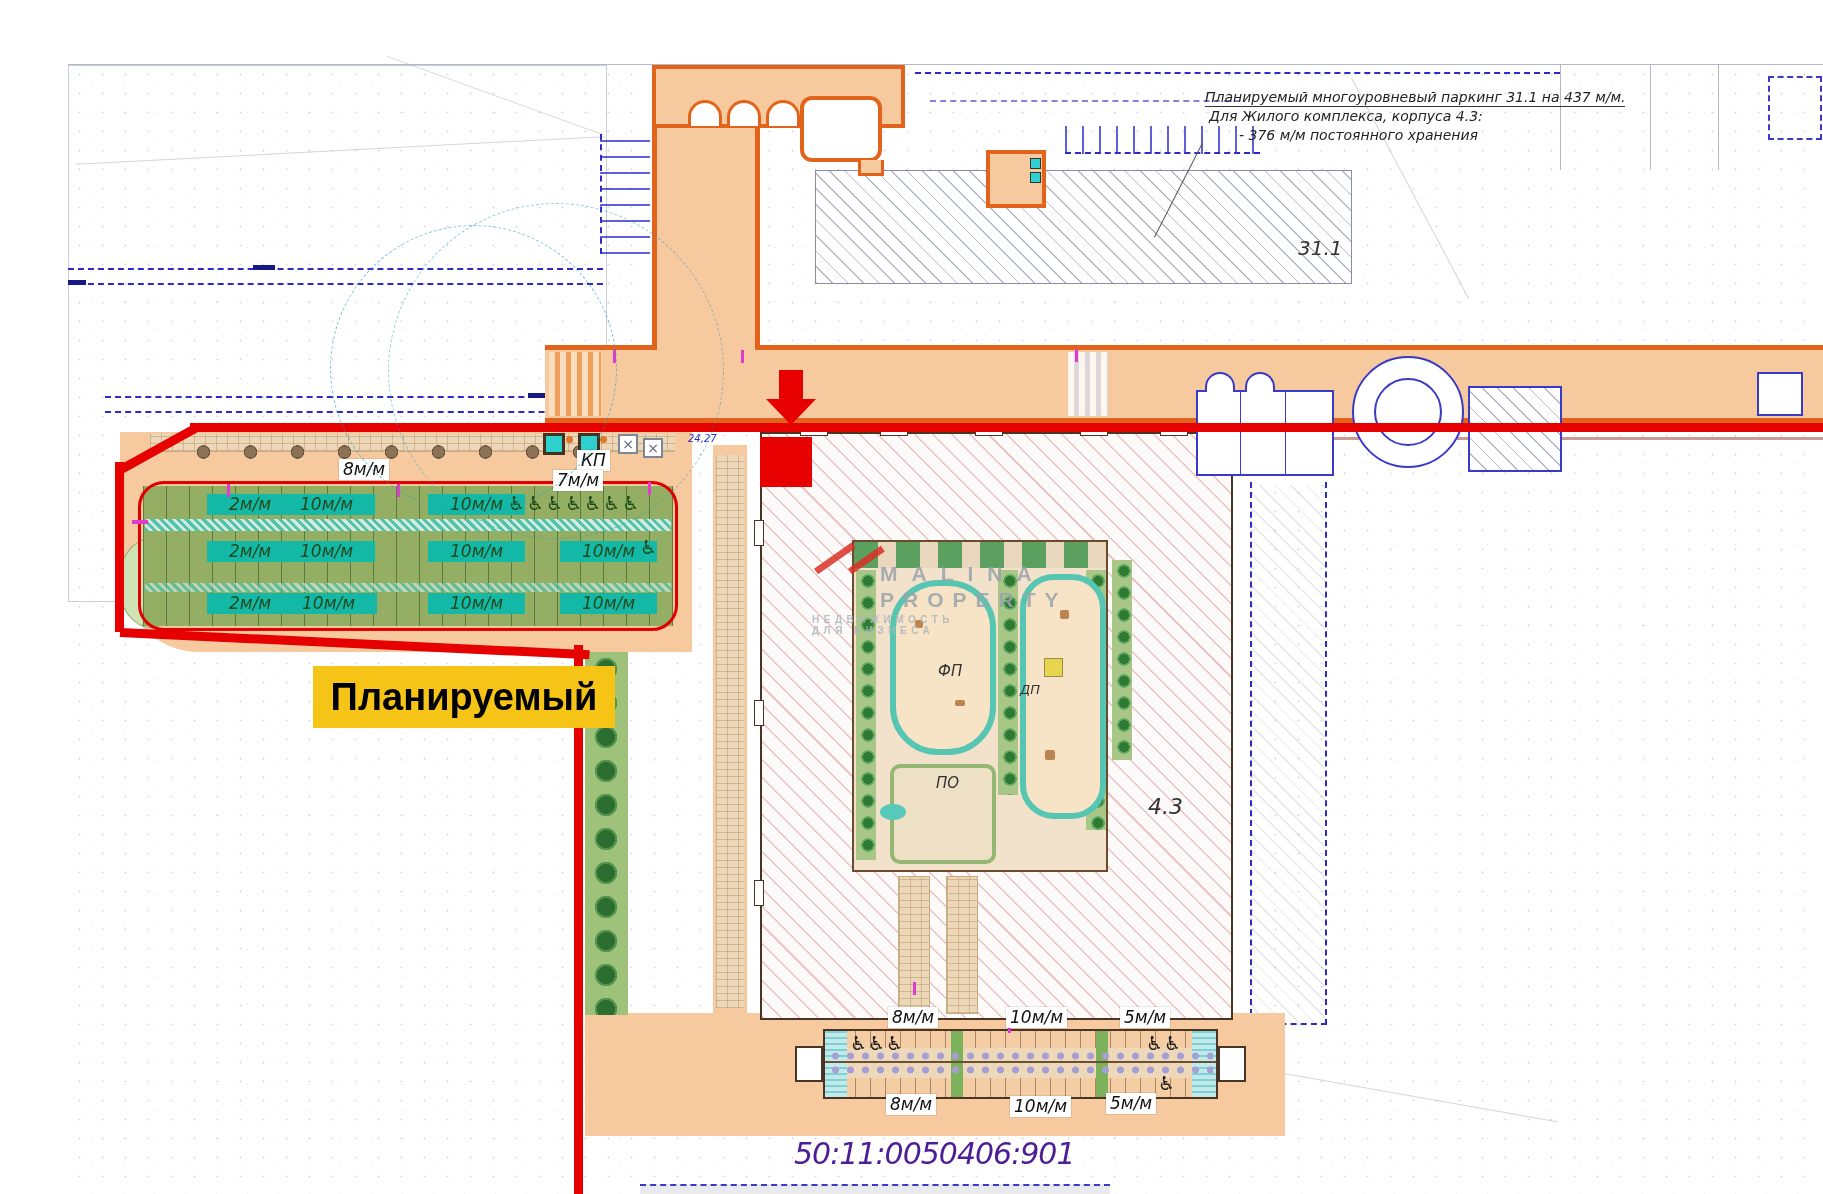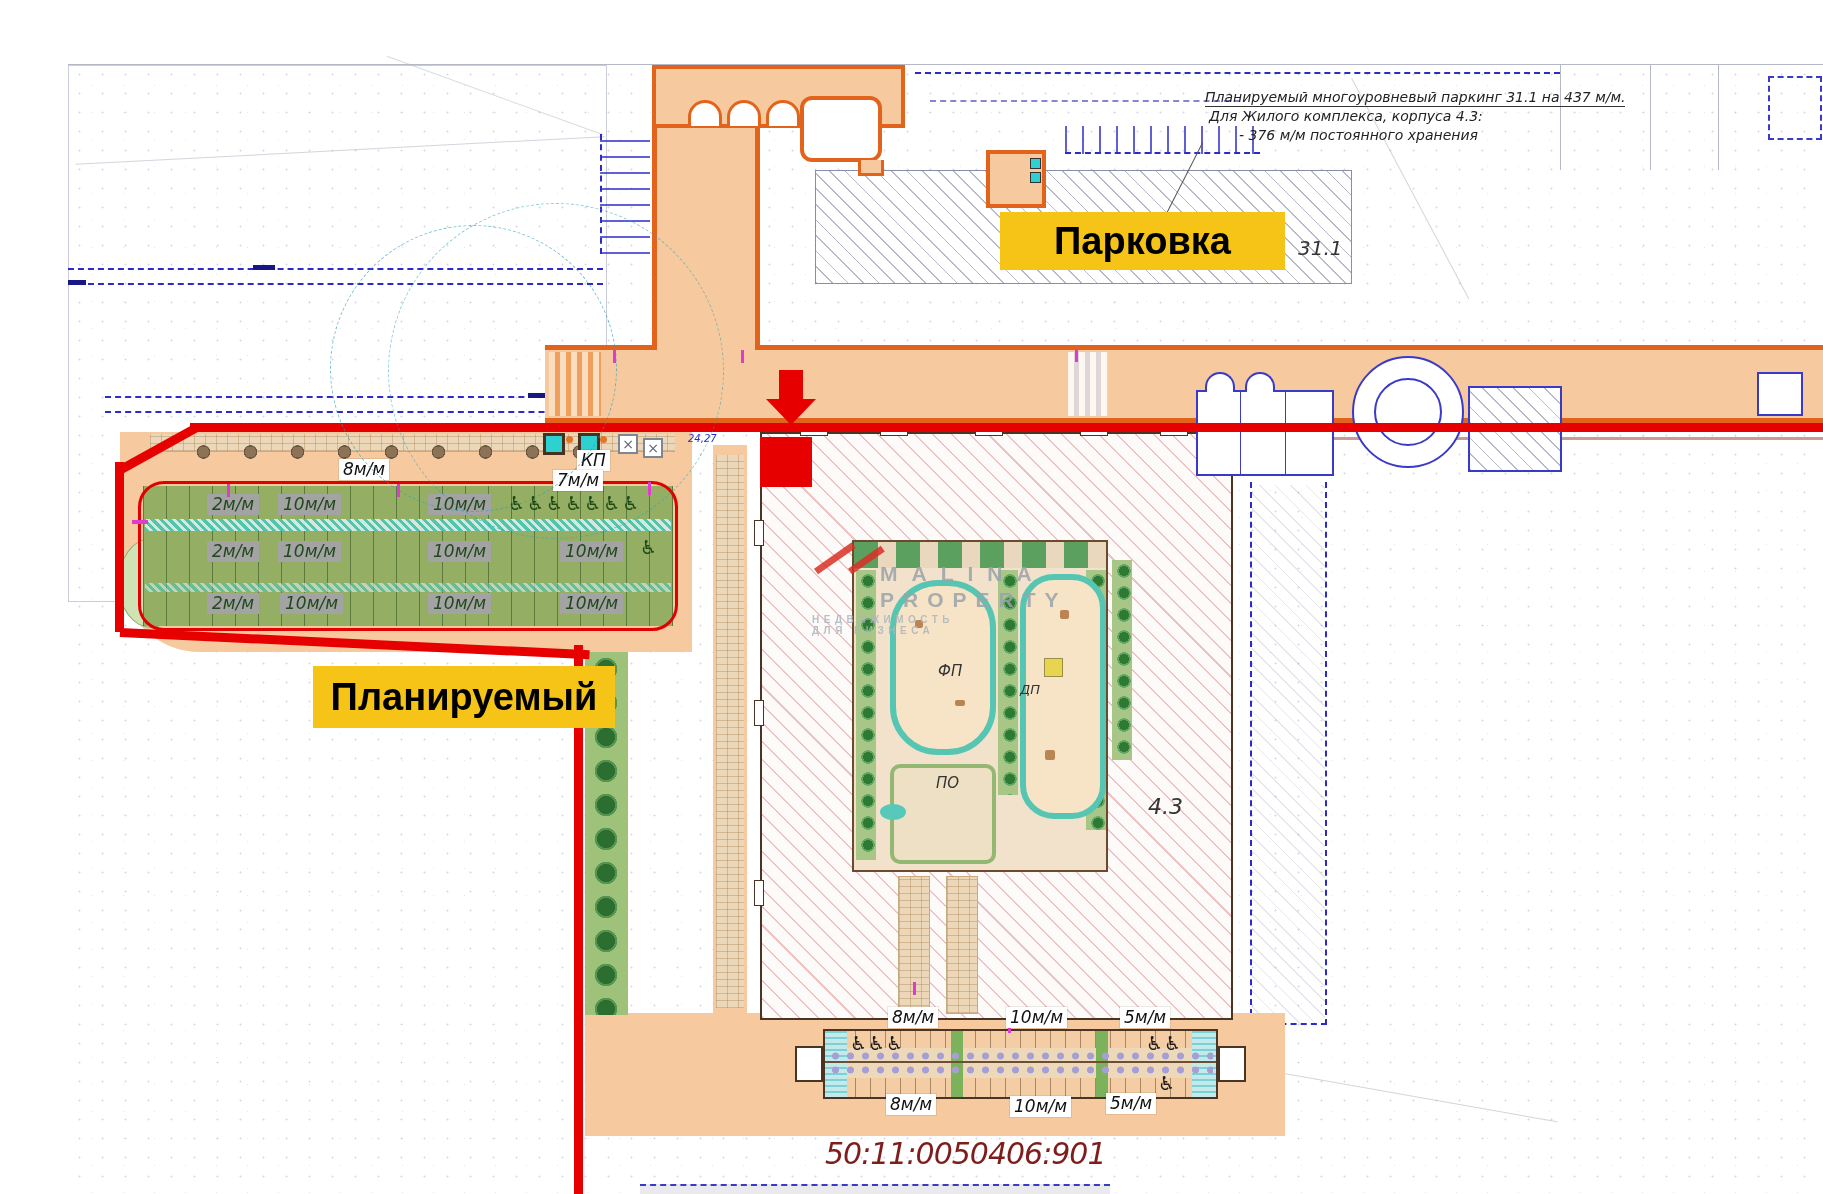--- a/index.html
+++ b/index.html
@@ -24,22 +24,22 @@
   .trees-h{background-image:radial-gradient(circle,#8d7355 5.5px,#6b5742 5.5px 6.5px,transparent 7px);background-size:47px 16px;}
   .dot-band{background-image:radial-gradient(circle,#a79ed6 3.2px,transparent 3.8px);background-size:15px 12px;}
   
   .dash-h{border-top:2px dashed #2B2BC8;height:0;}
   .dash-h2{border-top:2px dashed #8585d8;height:0;}
   .dash-v{border-left:2px dashed #2B2BC8;width:0;}
   .gline{background:#b5b8c6;}
   .red{background:#E60000;}
   .tick{background:#E03BD0;width:3px;height:13px;}
   
-  .chip{background:#a3a3a3;color:#21491c;font:italic 17px/21px "DejaVu Sans",sans-serif;
-        padding:0 5px;white-space:nowrap;border-radius:0;}
+  .chip{background:#14b8a6;color:#21491c;font:italic 17px/21px "DejaVu Sans",sans-serif;
+        padding:0 22px;white-space:nowrap;border-radius:0;}
   .wchip{background:#fff;color:#111;font:italic 17px/21px "DejaVu Sans",sans-serif;
         padding:0 4px;white-space:nowrap;box-shadow:0 0 0 1px rgba(0,0,0,.07);}
   .banner{background:#F5C416;color:#000;display:flex;align-items:center;justify-content:center;
         font-family:"Liberation Sans",sans-serif;font-weight:bold;font-size:38px;}
   .wc{color:#1d4a17;font-size:19px;line-height:22px;font-family:"DejaVu Sans",sans-serif;}
   .wc-dark{color:#1d1d1d;}
   .note{font:italic 14px/19px "DejaVu Sans",sans-serif;color:#222;white-space:nowrap;}
   .note .u{border-bottom:1.2px solid #333;padding-bottom:1px;}
   .ital{font-style:italic;color:#333;}
   .blue-dim{color:#2B2BC8;font:italic 10px/11px "DejaVu Sans",sans-serif;}
@@ -159,21 +159,20 @@
   <div class="abs red" style="left:121px;top:465px;width:87px;height:9px;transform:rotate(-29deg);transform-origin:left center;z-index:9"></div>
   <div class="abs red" style="left:115px;top:462px;width:9px;height:170px;z-index:9"></div>
   <div class="abs red" style="left:120px;top:628px;width:470px;height:9px;transform:rotate(2.7deg);transform-origin:left center;z-index:9"></div>
   <div class="abs red" style="left:574px;top:645px;width:9px;height:549px;z-index:9"></div>
   <div class="abs" style="left:1233px;top:437px;width:590px;height:3px;background:#a1473a;opacity:.55;z-index:4"></div>
 
   <div class="abs red" style="left:779px;top:370px;width:24px;height:30px;z-index:10"></div>
   <div class="abs" style="left:766px;top:399px;width:0;height:0;border-left:25px solid transparent;border-right:25px solid transparent;border-top:26px solid #E60000;z-index:10"></div>
   <div class="abs red" style="left:760px;top:437px;width:52px;height:50px;z-index:10"></div>
 
-  <div class="abs banner" style="left:1000px;top:212px;width:285px;height:58px;z-index:13">Парковка</div>
   <div class="abs banner" style="left:313px;top:666px;width:302px;height:62px;z-index:13">Планируемый</div>
 
   <div class="abs note" style="left:1205px;top:88px;z-index:13">
     <div><span class="u">Планируемый многоуровневый паркинг 31.1 на 437 м/м.</span></div>
     <div style="padding-left:4px">Для Жилого комплекса, корпуса 4.3:</div>
     <div style="padding-left:34px">- 376 м/м постоянного хранения</div>
   </div>
   <div class="abs" style="left:1203px;top:143px;width:106px;height:1px;background:#555;transform:rotate(117deg);transform-origin:left top;z-index:12"></div>
 
   <div class="abs" style="left:713px;top:445px;width:34px;height:573px;background:#F7C99E;z-index:4"></div>
@@ -259,17 +258,17 @@
       <span class="wc wc-dark">♿</span>
   </div>
   <span class="abs wc wc-dark" style="left:1158px;top:1072px;z-index:9">♿</span>
   <div class="abs wchip" style="left:888px;top:1007px;z-index:9">8м/м</div>
   <div class="abs wchip" style="left:1006px;top:1007px;z-index:9">10м/м</div>
   <div class="abs wchip" style="left:1120px;top:1007px;z-index:9">5м/м</div>
   <div class="abs wchip" style="left:886px;top:1094px;z-index:9">8м/м</div>
   <div class="abs wchip" style="left:1010px;top:1096px;z-index:9">10м/м</div>
   <div class="abs wchip" style="left:1106px;top:1093px;z-index:9">5м/м</div>
 
-  <div class="abs" style="left:825px;top:1136px;font:italic 30px 'DejaVu Sans',sans-serif;color:#7f1d1d;letter-spacing:-1px;z-index:11">50:11:0050406:901</div>
+  <div class="abs" style="left:794px;top:1136px;font:italic 30px 'DejaVu Sans',sans-serif;color:#4c1d95;letter-spacing:-1px;z-index:11">50:11:0050406:901</div>
 
   <div class="abs" style="left:640px;top:1184px;width:470px;height:10px;background:#e9e9ee;border-top:2px dashed #3a3ac8;box-sizing:border-box;z-index:4"></div>
 
 </div>
 
 </body></html>

